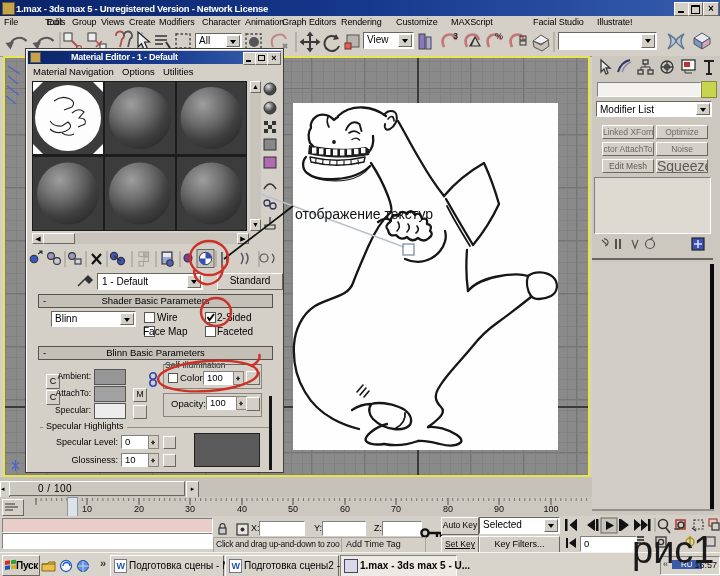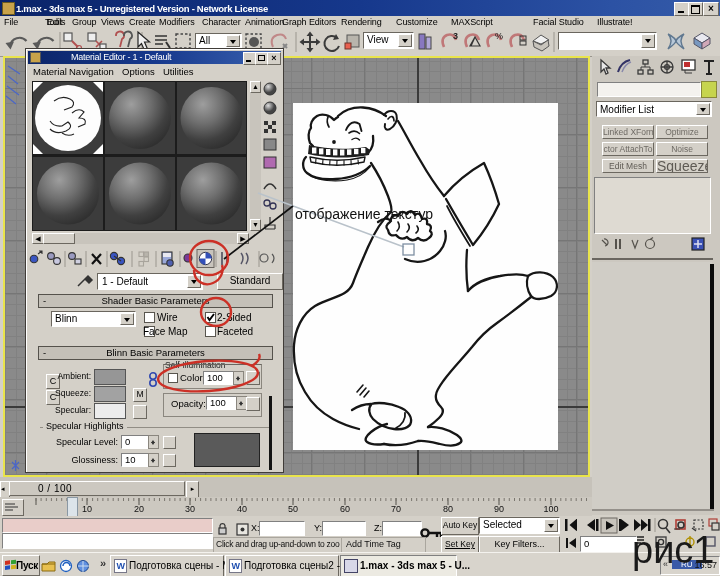--- a/index.html
+++ b/index.html
@@ -278,21 +278,21 @@
  <div class="abs" style="left:592px;top:262px;width:120px;height:249px;background:#d0cdc6;border-top:1px solid #8a868 0;"></div>
  <div class="abs" style="left:710px;top:264px;width:4px;height:247px;background:#0a0a0a;"></div>
  <div class="abs" style="left:592px;top:509px;width:122px;height:2px;background:#94908a;"></div>
 </div>
 
 <div id="mated" class="abs" style="left:25px;top:48px;width:257px;height:423px;background:#d4d0c8;z-index:20;
  border:1px solid #403c38;box-shadow:inset 1px 1px 0 #fff;">
 
  <div class="abs" style="left:2px;top:2px;width:253px;height:13px;background:linear-gradient(90deg,#0b2569,#16388c 50%,#3a62b0);"></div>
  <div class="abs" style="left:4px;top:3px;width:9px;height:9px;background:#c8a24a;border:1px solid #555;"></div>
- <div class="abs" style="left:17px;top:3px;font-size:9px;font-weight:normal;color:#fff;letter-spacing:-0.25px;padding-left:28px;">Material Editor - 1 - Default</div>
+ <div class="abs" style="left:17px;top:3px;font-size:9px;font-weight:bold;color:#fff;letter-spacing:-0.25px;padding-left:28px;">Material Editor - 1 - Default</div>
  <div class="abs btn" style="left:217px;top:3px;width:11px;height:11px;">
         <div class="abs" style="left:2px;bottom:2px;width:5px;height:2px;background:#000;"></div>
       </div>
  <div class="abs btn" style="left:229px;top:3px;width:11px;height:11px;">
         <div class="abs" style="left:2px;top:2px;width:5px;height:4px;border:1px solid #000;"></div>
       </div>
  <div class="abs btn" style="left:241px;top:3px;width:12px;height:11px;font-size:9px;font-weight:bold;text-align:center;line-height:10px;">×</div>
 
  <div class="abs" style="left:7px;top:17px;font-size:9.5px;">Material</div>
  <div class="abs" style="left:43px;top:17px;font-size:9.5px;">Navigation</div>
@@ -473,21 +473,21 @@
  <span class="spin" style="left:210px;top:347px;height:12px;">
         <i class="u"></i>
         <i class="d"></i>
       </span>
  <div class="abs btn" style="left:220px;top:348px;width:12px;height:12px;"></div>
 
  <div class="abs btn" style="left:20px;top:325px;width:12px;height:13px;font-size:9px;text-align:center;line-height:12px;">C</div>
  <div class="abs btn" style="left:20px;top:341px;width:12px;height:13px;font-size:9px;text-align:center;line-height:12px;">C</div>
  <span class="abs" style="left:8px;top:322px;width:57px;text-align:right;font-size:8.5px;">Ambient:</span>
  <div class="abs" style="left:68px;top:320px;width:30px;height:14px;background:#969696;border:1px solid #555;"></div>
- <span class="abs" style="left:8px;top:339px;width:57px;text-align:right;font-size:8.5px;">Squeeze:</span>
+ <span class="abs" style="left:8px;top:339px;width:57px;text-align:right;font-size:8.5px;">AttachTo:</span>
  <div class="abs" style="left:68px;top:337px;width:30px;height:14px;background:#a2a2a2;border:1px solid #555;"></div>
  <div class="abs btn" style="left:107px;top:339px;width:12px;height:12px;font-size:8.5px;text-align:center;line-height:11px;">M</div>
  <span class="abs" style="left:8px;top:356px;width:57px;text-align:right;font-size:8.5px;">Specular:</span>
  <div class="abs" style="left:68px;top:354px;width:30px;height:14px;background:#ececec;border:1px solid #555;"></div>
  <div class="abs btn" style="left:107px;top:356px;width:12px;height:12px;"></div>
  <svg class="abs" width="12" height="18" style="left:121px;top:322px;" viewBox="0 0 12 18">
         <g fill="none" stroke="#3048b0" stroke-width="1.6">
           <circle cx="6" cy="5" r="3.2"></circle>
           <circle cx="6" cy="12" r="3.2"></circle>
         </g>

